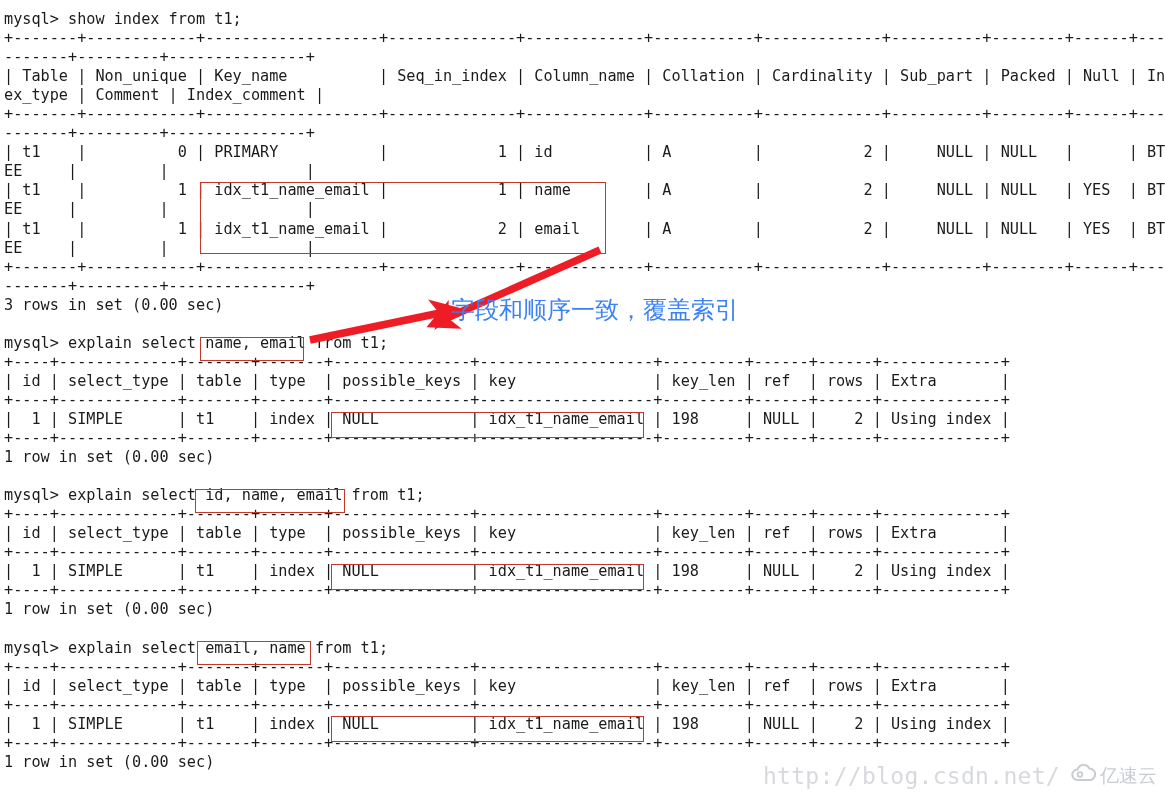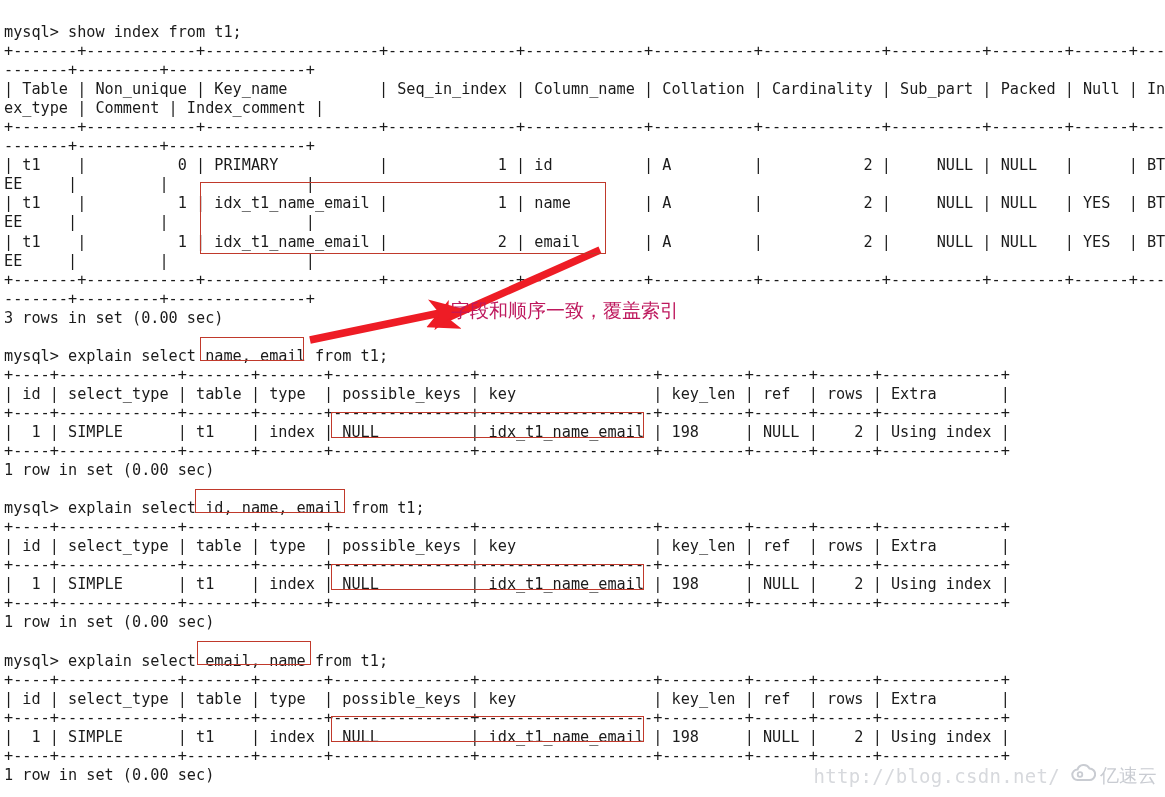--- a/index.html
+++ b/index.html
@@ -15,21 +15,21 @@
     overflow: hidden;
     font-family: "DejaVu Sans Mono", "Liberation Mono", monospace;
   }
 
   #terminal {
     position: absolute;
     left: 0;
     top: 0;
     width: 1165px;
     height: 797px;
-    padding: 23px 0 0 4px;
+    padding: 10px 0 0 4px;
     box-sizing: border-box;
     font-family: "DejaVu Sans Mono", "Liberation Mono", monospace;
     font-size: 15.2px;
     line-height: 19.05px;
     color: #1b1b1b;
     white-space: pre;
     letter-spacing: 0px;
     z-index: 2;
   }
 
@@ -52,42 +52,42 @@
   .redbox {
     position: absolute;
     border: 1.5px solid #c0392b;
     box-sizing: border-box;
     pointer-events: auto;
     background: transparent;
   }
 
   .annotation-text {
     position: absolute;
-    color: #be185d;
+    color: #3b82f6;
     font-family: "DejaVu Sans", "Liberation Sans", sans-serif;
-    font-size: 19px;
+    font-size: 24px;
     line-height: 22px;
     white-space: nowrap;
     pointer-events: auto;
   }
 
   
   #watermark {
     position: absolute;
     right: 8px;
     bottom: 8px;
     z-index: 3;
     display: flex;
     align-items: center;
     gap: 10px;
     pointer-events: none;
   }
   #watermark .wm-url {
     font-family: "DejaVu Sans Mono", "Liberation Mono", monospace;
-    font-size: 19px;
+    font-size: 23px;
     color: #d7d9dd;
     letter-spacing: 0.3px;
     white-space: nowrap;
   }
   #watermark .wm-logo {
     display: flex;
     align-items: flex-start;
     gap: 4px;
   }
   #watermark .wm-logo-text {

